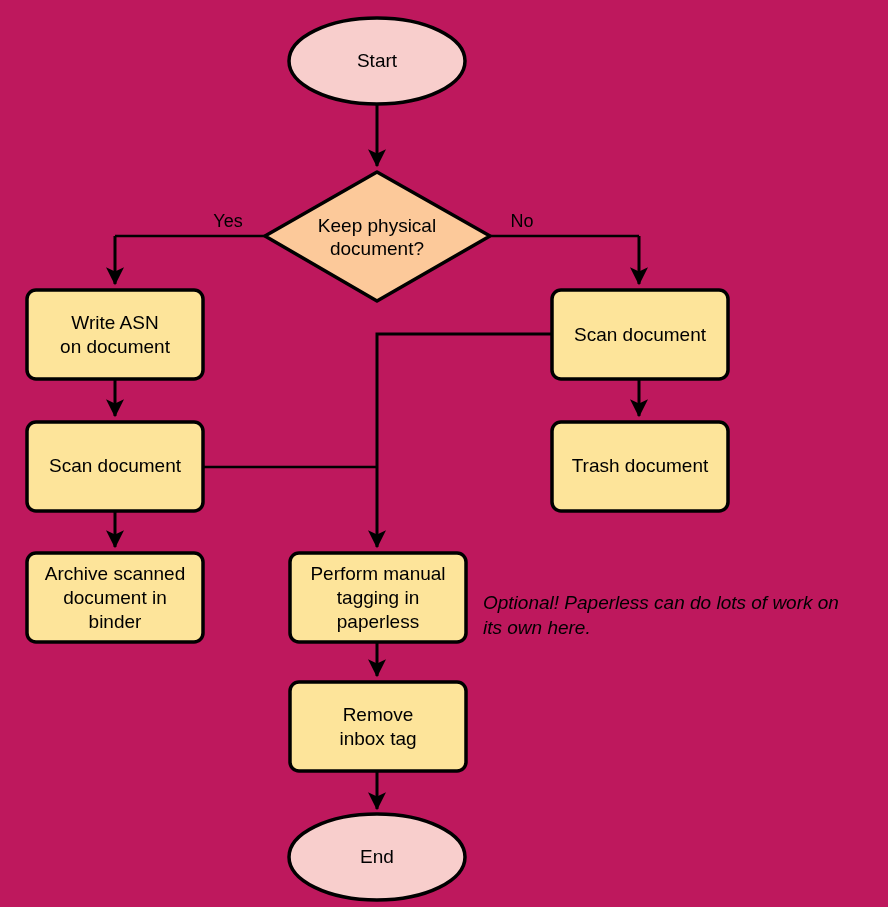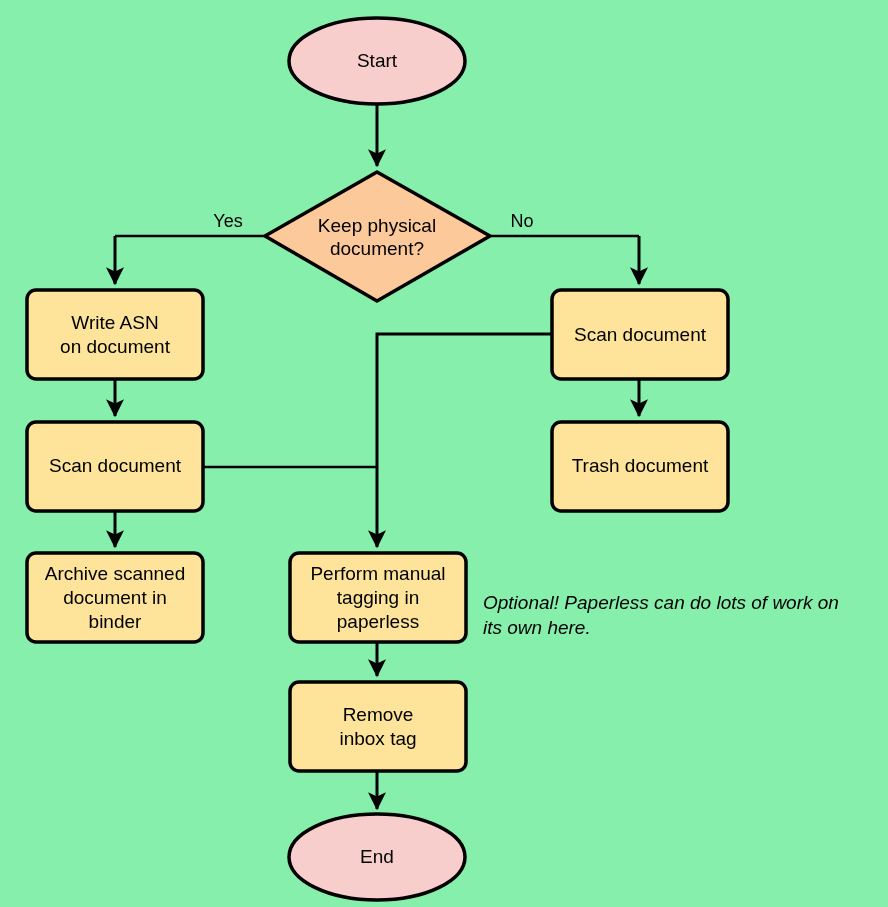--- a/index.html
+++ b/index.html
@@ -11,21 +11,21 @@
   body {
     width: 888px;
     height: 907px;
     font-family: "Liberation Sans", sans-serif;
     overflow: hidden;
   }
   #flow-root {
     position: relative;
     width: 888px;
     height: 907px;
-    background: #86efac;
+    background: #be185d;
   }
   #flow-svg {
     position: absolute;
     top: 0;
     left: 0;
     width: 888px;
     height: 907px;
     display: block;
   }
   .node-label {

